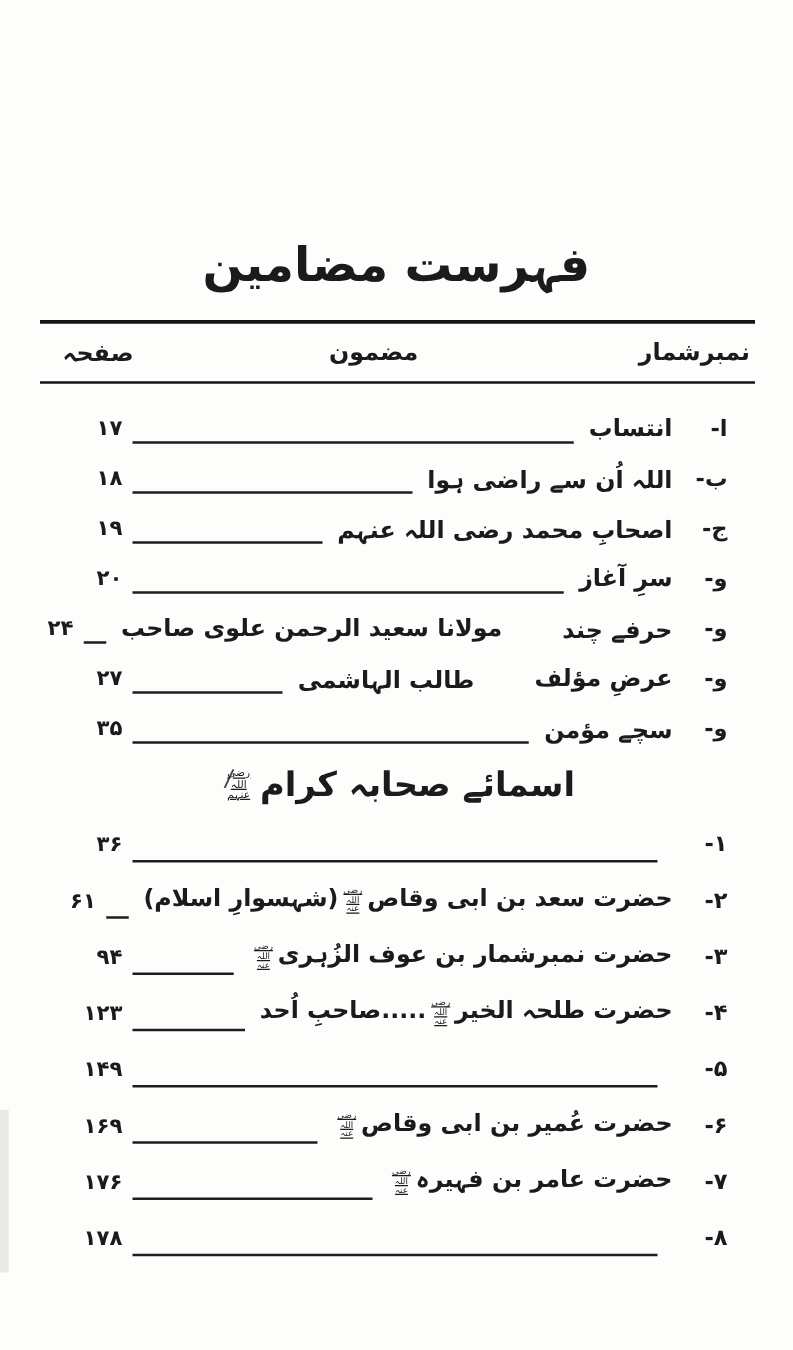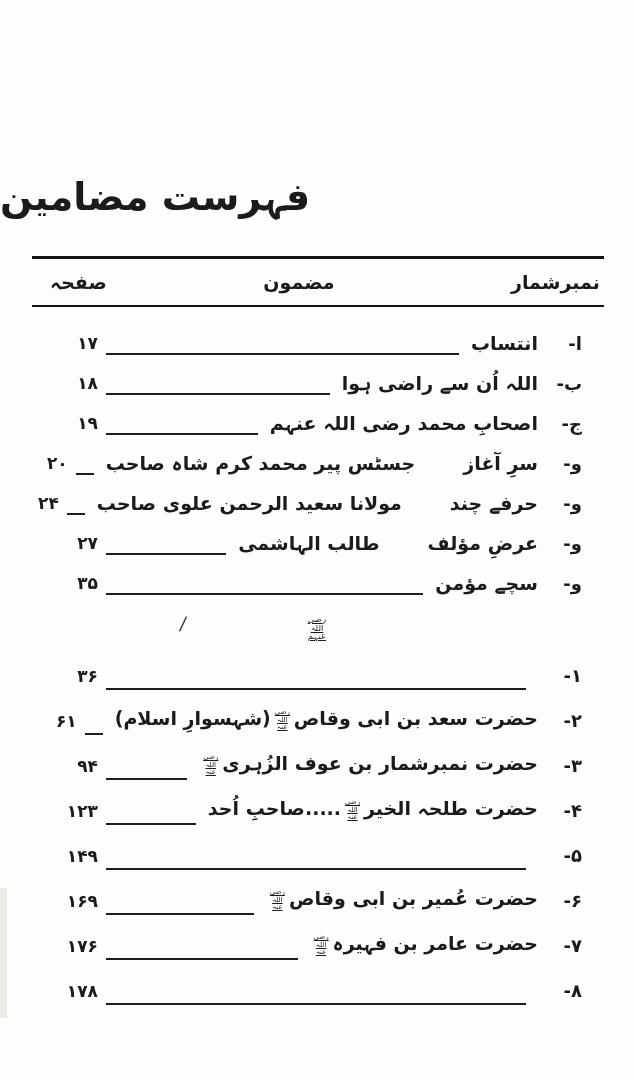--- a/index.html
+++ b/index.html
@@ -6,22 +6,22 @@
   body { background:#888; font-family:"DejaVu Sans", sans-serif; }
   .page {
     position:relative; width:634px; height:1080px; margin:0 auto;
     background:#fdfdfb; color:#1b1b1b; direction:rtl; overflow:hidden;
   }
   
   .edge-shadow { position:absolute; left:0; top:888px; width:7px; height:130px; background:#e9e9e5; }
   .artifact-slash { position:absolute; left:180px; top:612px; font-size:19px; color:#444; transform:rotate(8deg); direction:ltr; }
 
   .book-title {
-    position:absolute; top:150px; left:0; right:0;
-    text-align:left; font-size:38px; font-weight:700; letter-spacing:1px;
+    position:absolute; top:165px; left:0; right:0;
+    text-align:center; font-size:38px; font-weight:700; letter-spacing:1px;
   }
 
   .toc { position:absolute; top:256px; left:32px; right:30px; }
 
   .toc-header {
     display:flex; justify-content:space-between; align-items:center;
     height:46px; border-top:3px solid #141414; border-bottom:2px solid #141414;
     padding:0 4px 0 18px; font-weight:700; font-size:19px;
   }
   .toc-header .col-subject { position:relative; right:30px;margin-left:40px; }
@@ -99,21 +99,20 @@
         <span class="serial">ج-</span>
         <span class="subject">اصحابِ محمد رضی اللہ عنہم</span>
 
         <span class="leader"></span>
         <span class="pagenum">۱۹</span>
       </div>
 
       <div class="row">
         <span class="serial">و-</span>
         <span class="subject">سرِ آغاز</span>
-        <span class="author">جسٹس پیر محمد کرم شاہ صاحب</span>
         <span class="leader"></span>
         <span class="pagenum">۲۰</span>
       </div>
 
       <div class="row">
         <span class="serial">و-</span>
         <span class="subject">حرفے چند</span>
         <span class="author">مولانا سعید الرحمن علوی صاحب</span>
         <span class="leader"></span>
         <span class="pagenum">۲۴</span>
@@ -131,20 +130,21 @@
         <span class="serial">و-</span>
         <span class="subject">سچے مؤمن</span>
 
         <span class="leader"></span>
         <span class="pagenum">۳۵</span>
       </div>
 
     </div>
 
     <div class="section-heading">
+      <span>اسمائے صحابہ کرام</span>
       <span class="hon">رضی اللہ عنہم</span>
     </div>
 
     <div class="rows s2">
 
       <div class="row">
         <span class="serial">۱-</span>
         <span class="leader"></span>
         <span class="pagenum">۳۶</span>
       </div>

